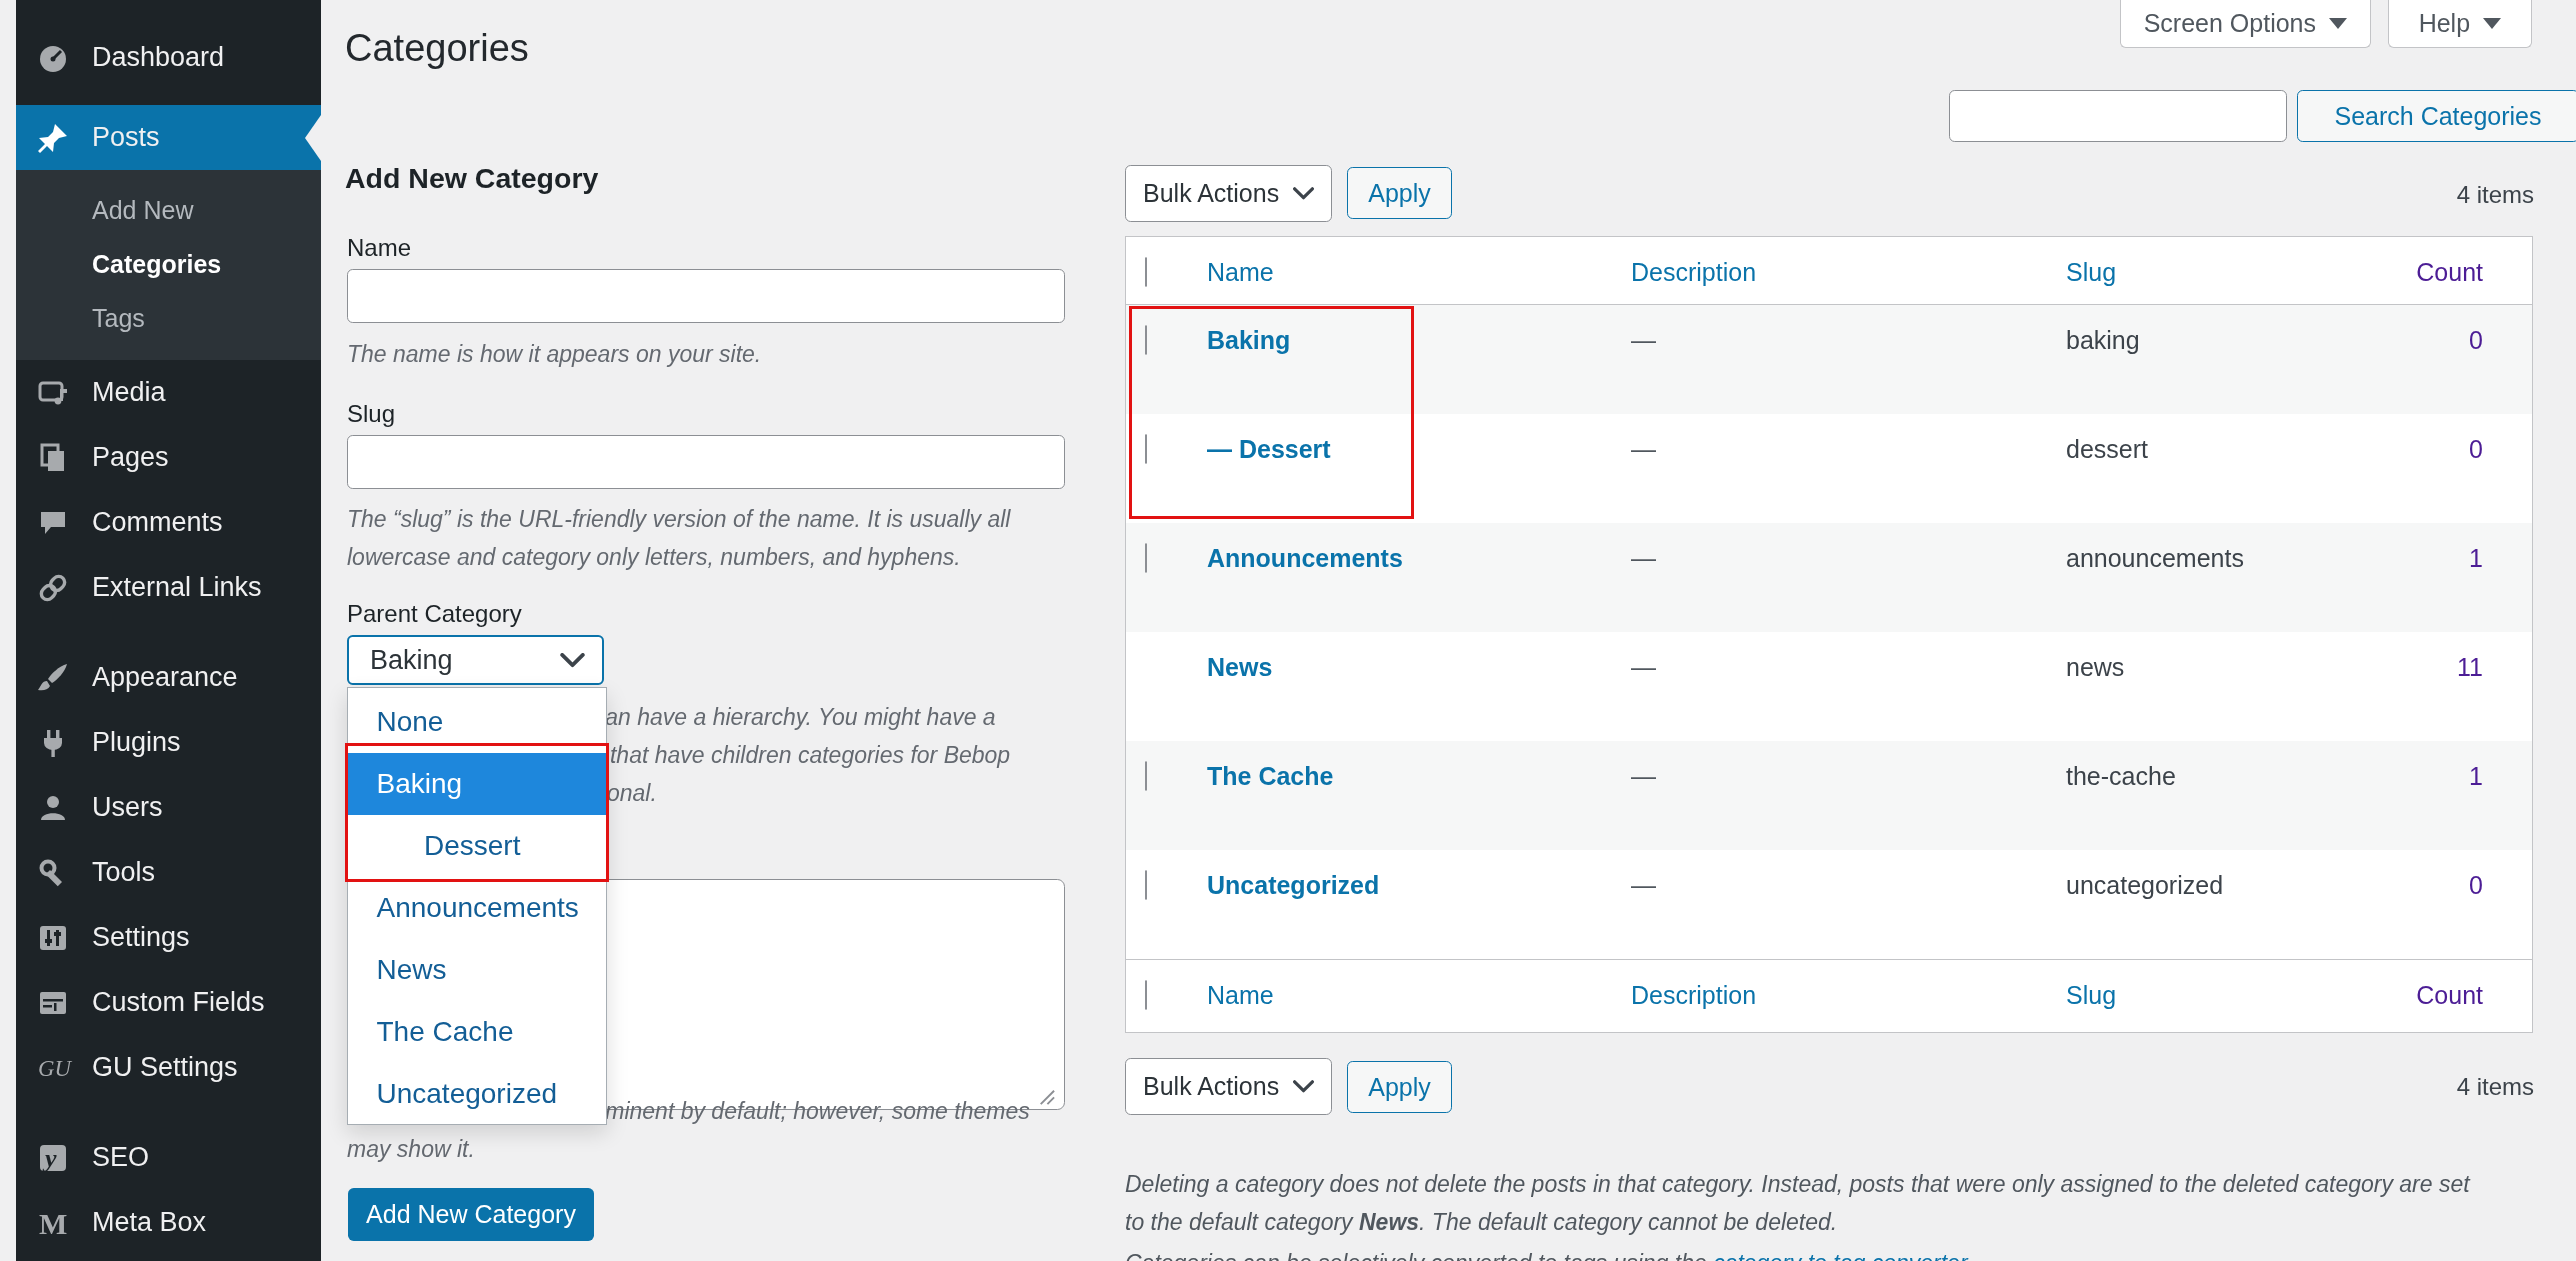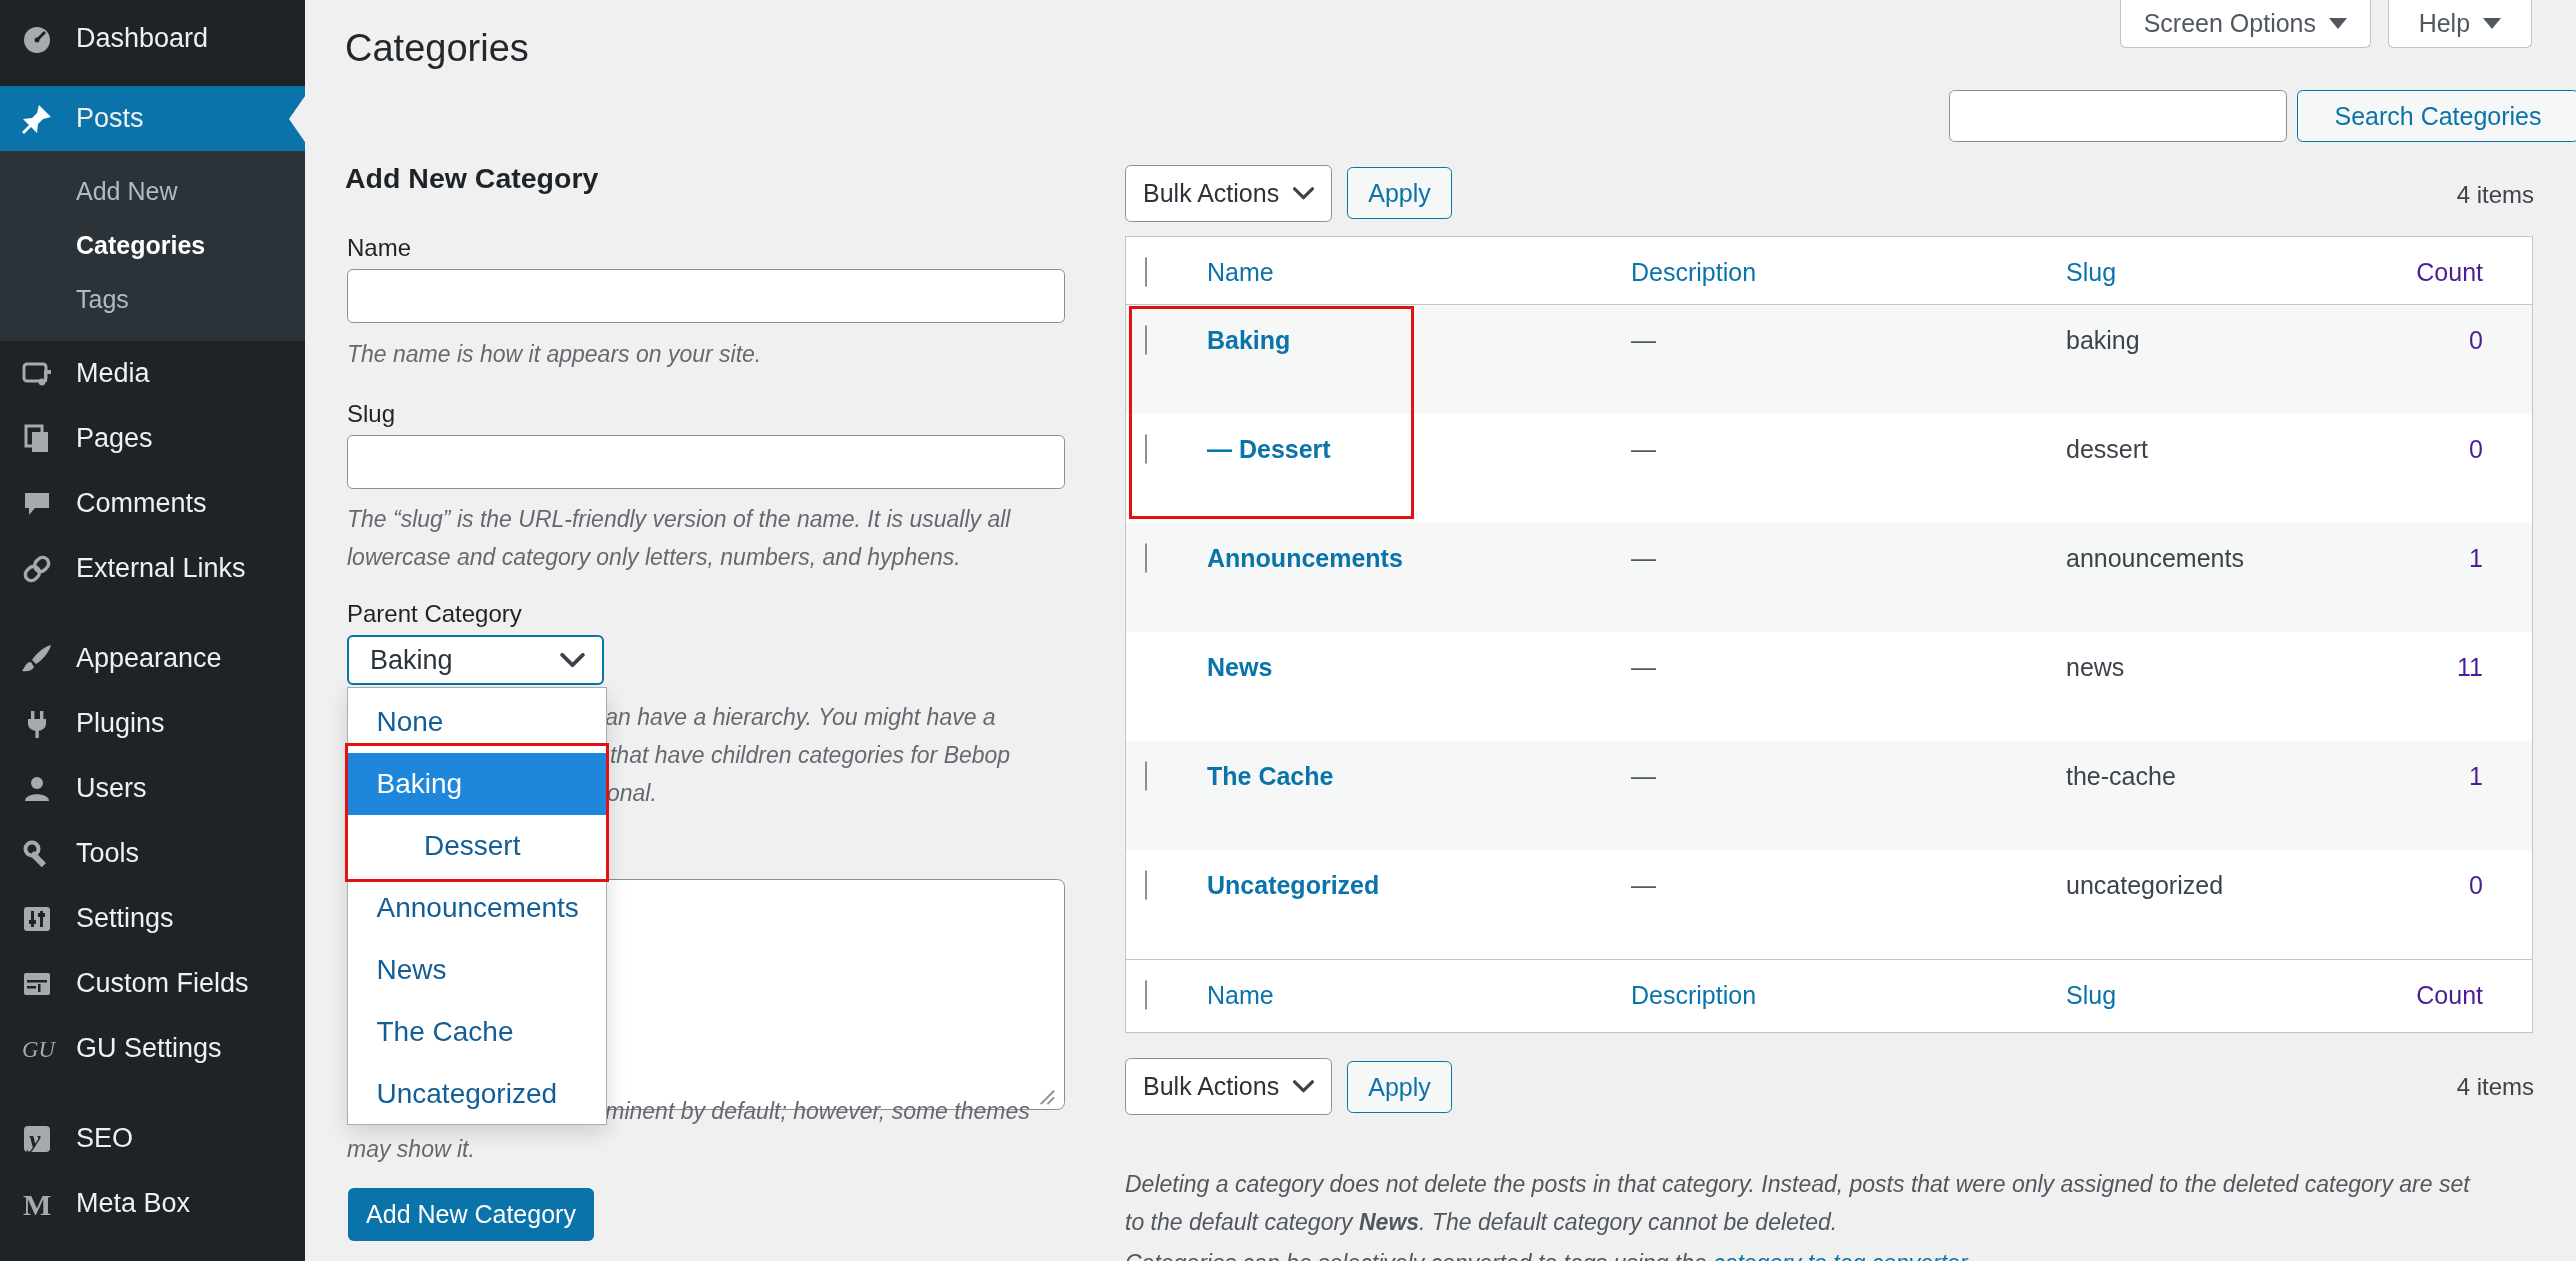--- a/index.html
+++ b/index.html
@@ -3,21 +3,21 @@
 <meta charset="utf-8">
 <style>
   * { box-sizing: border-box; margin: 0; padding: 0; }
   html,body { width:2576px; height:1262px; }
   #root {
     position: relative; width: 2576px; height: 1262px; overflow: hidden;
     background: #f0f0f1; color: #1d2327;
     font-family: "Liberation Sans", sans-serif;
   }
   
-  #sidebar { position:absolute; left:0; top:0; width:305px; height:1262px; background:#1d2327; padding-top:6px; }
+  #sidebar { position:absolute; left:16px; top:0; width:305px; height:1262px; background:#1d2327; padding-top:25px; }
   .mi { display:flex; align-items:center; height:65px; padding:0 21px; color:#f0f0f1; font-size:27px; cursor:pointer; }
   .mi .ic { width:38px; min-width:38px; display:flex; justify-content:flex-start; align-items:center; margin-right:17px; }
   .mi svg { display:block; }
   #mi-posts { background:#0a73aa; position:relative; margin-top:15px; }
   .notch { position:absolute; right:0; top:50%; transform:translateY(-50%); width:0; height:0;
     border-top:23px solid transparent; border-bottom:23px solid transparent; border-right:16px solid #f0f0f1; }
   .submenu { background:#2c3338; padding:13.3px 0 15px 0; }
   .smi { height:54px; line-height:54px; padding-left:76px; color:#b4b9be; font-size:25px; cursor:pointer; }
   .smi.current { color:#ffffff; font-weight:700; }
   .sep { height:25px; }

